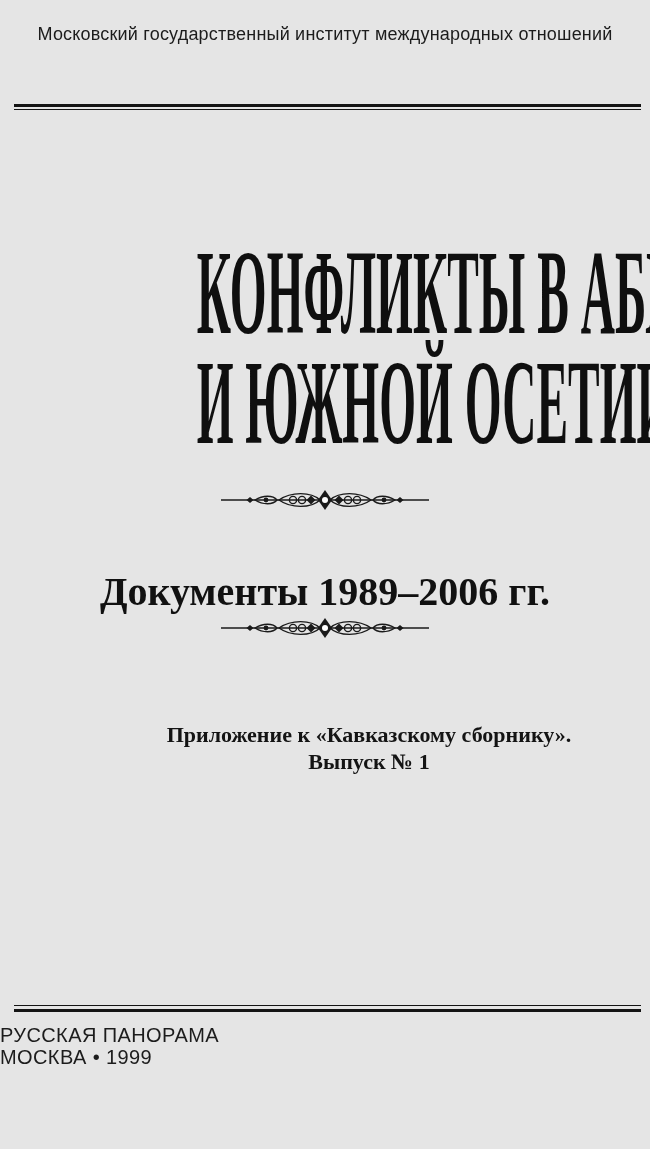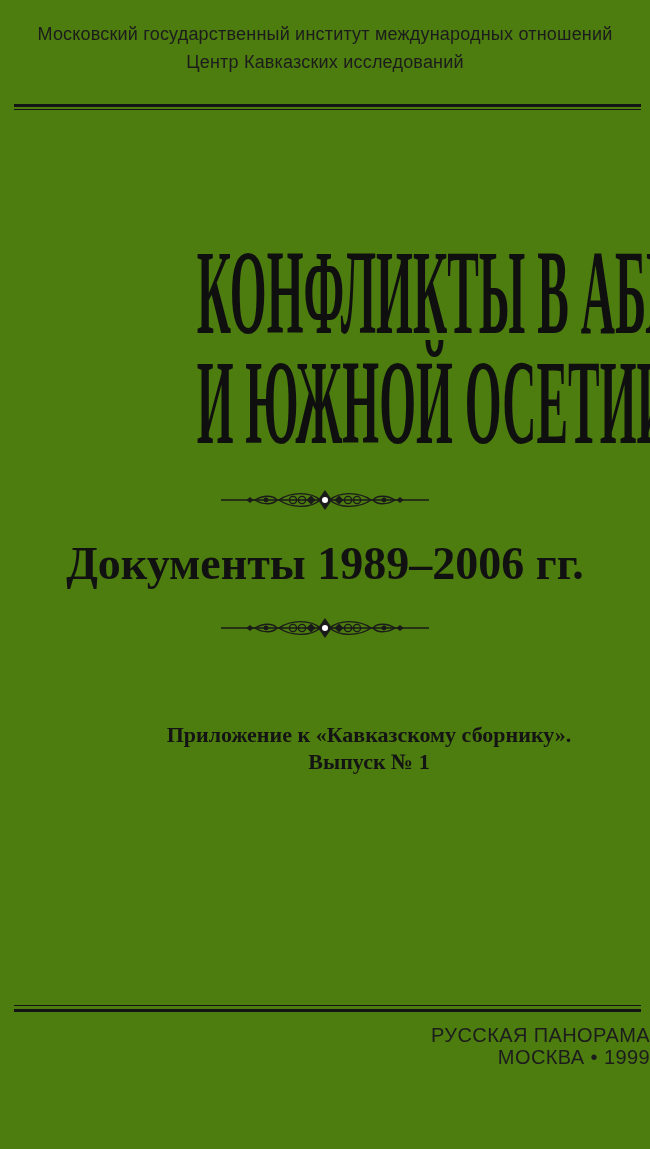--- a/index.html
+++ b/index.html
@@ -5,21 +5,21 @@
   html, body {
     margin: 0;
     padding: 0;
     background: #ffffff;
     overflow: hidden;
   }
   .page {
     position: relative;
     width: 650px;
     height: 1149px;
-    background: #4d7c0f;
+    background: #e5e5e5;
     color: #1a1a1a;
     font-family: "Liberation Sans", sans-serif;
   }
   
   .header {
     position: absolute;
     top: 20px;
     left: 0;
     width: 100%;
     text-align: center;
@@ -70,27 +70,27 @@
   .ornament {
     position: absolute;
     left: 50%;
     transform: translateX(-50%);
   }
   .orn-1 { top: 487px; }
   .orn-2 { top: 615px; }
   
   .subtitle {
     position: absolute;
-    top: 544px;
+    top: 572px;
     left: 0;
     width: 100%;
     text-align: center;
     font-family: "Liberation Serif", serif;
     font-weight: bold;
-    font-size: 46px;
+    font-size: 40px;
     line-height: 40px;
     color: #111111;
   }
   
   .series {
     position: absolute;
     top: 721px;
     left: 0;
     width: 100%;
     text-align: center;
@@ -100,35 +100,34 @@
     line-height: 27px;
     color: #141414;
     padding-left: 44px;
   }
   
   .imprint {
     position: absolute;
     top: 1024px;
     left: 0;
     width: 100%;
-    text-align: right;
+    text-align: left;
     font-size: 20px;
     line-height: 22px;
     letter-spacing: 0.4px;
     color: #1c1c1c;
   }
 </style>
 </head>
 <body>
 
 <div class="page">
 
   <div class="header">
     <div>Московский государственный институт международных отношений</div>
-    <div>Центр Кавказских исследований</div>
   </div>
 
   <div class="rule rule-top"></div>
 
   <div class="title-block">
     <div class="title-line">КОНФЛИКТЫ В АБХАЗИИ</div>
     <div class="title-line">И ЮЖНОЙ ОСЕТИИ</div>
   </div>
 
   <svg class="ornament orn-1" width="208" height="26" viewBox="0 0 208 26" xmlns="http://www.w3.org/2000/svg">

